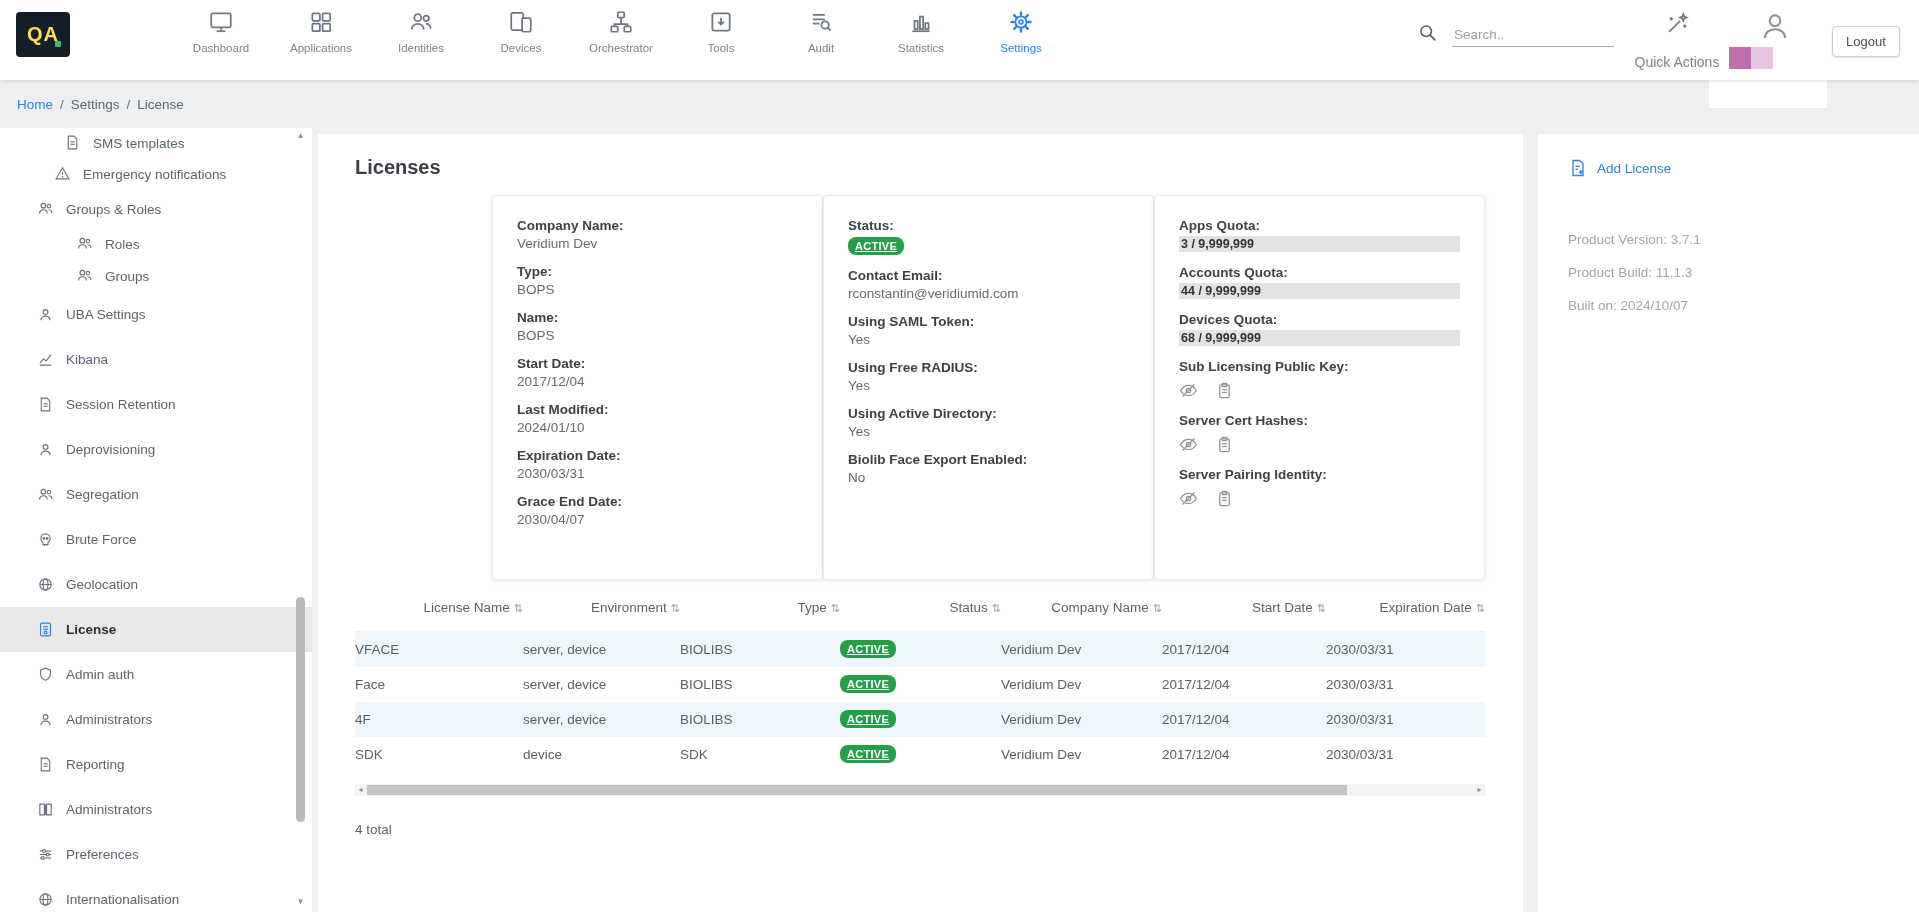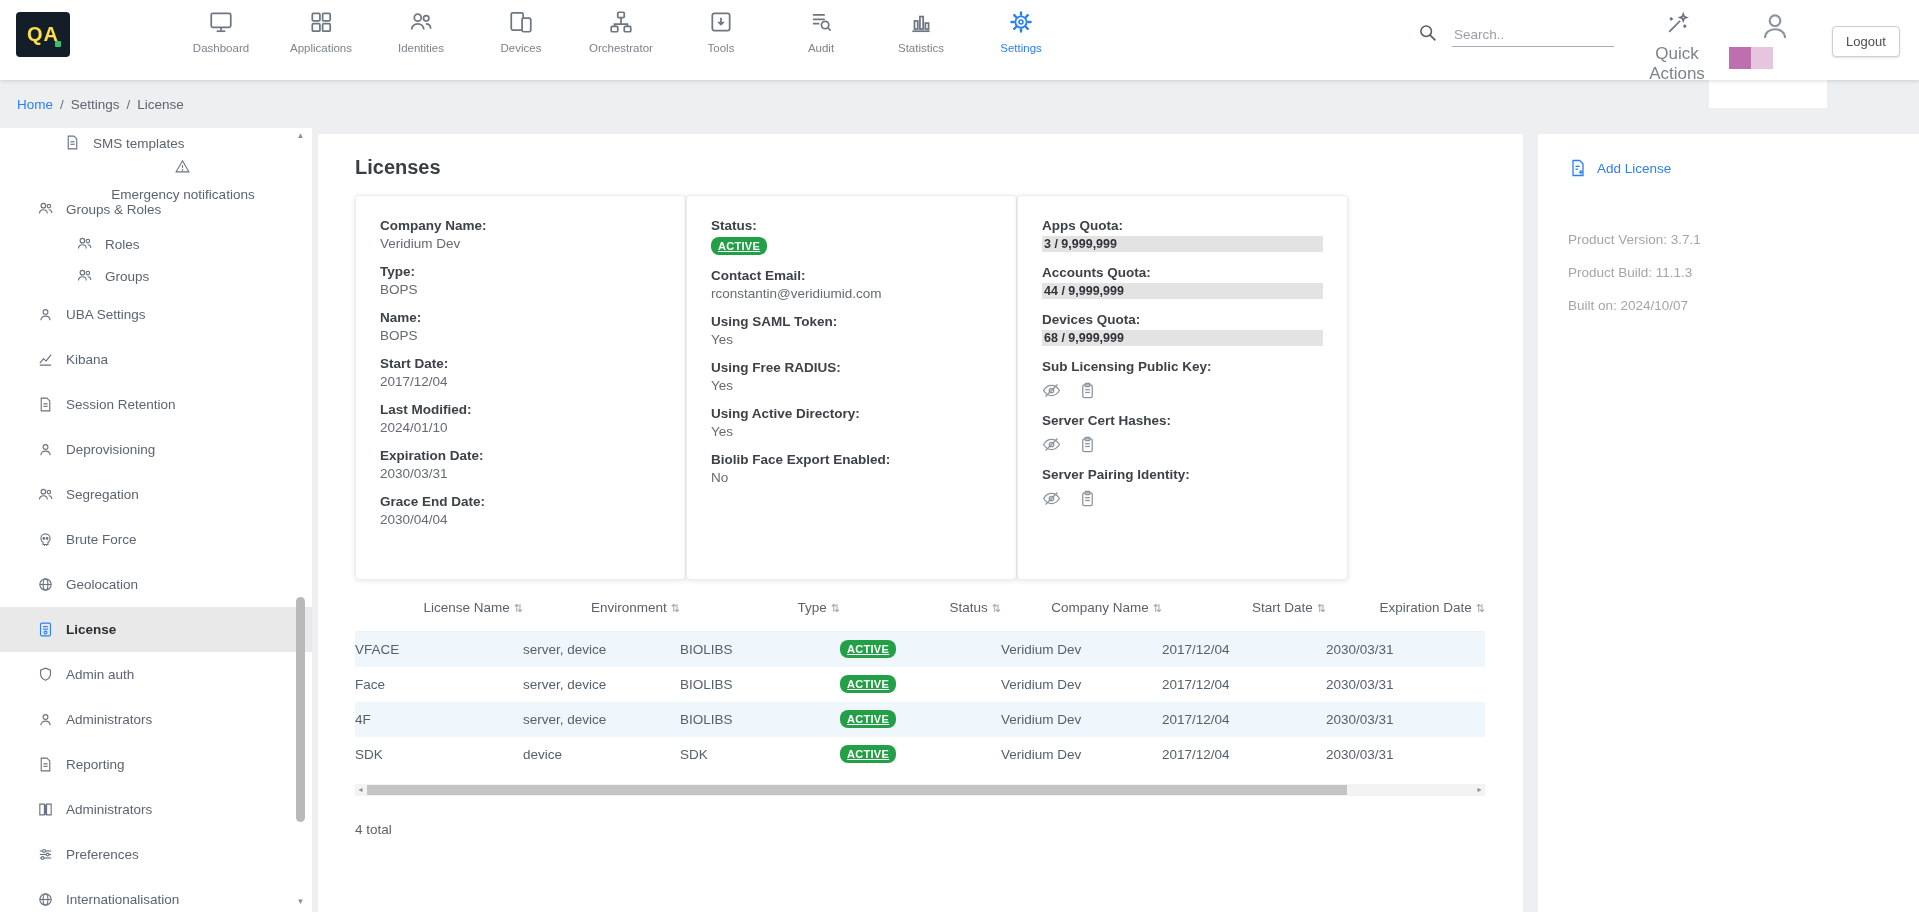--- a/index.html
+++ b/index.html
@@ -31,21 +31,21 @@
   .search-icon { width:21px; height:21px; color:#555c64; margin-right:14px; margin-bottom:4px; cursor:pointer; }
   .search-icon svg { width:21px; height:21px; }
   .search-input { width:162px; border:none; border-bottom:1px solid #a9adb3; outline:none;
                   font-size:13.5px; padding:4px 2px; color:#444; background:transparent;
                   font-family:"Liberation Sans", sans-serif; }
   .search-input::placeholder { color:#9aa0a8; }
 
   .quick-actions { position:absolute; left:1627px; top:11px; width:100px; text-align:center; color:#6e7681; cursor:pointer; }
   .quick-actions .nicon { display:flex; justify-content:center; height:28px; }
   .quick-actions .nicon svg { width:25px; height:25px; }
-  .quick-actions .nlabel { font-size:17px; margin-top:5px; color:#7b838d; }
+  .quick-actions .nlabel { font-size:14px; margin-top:15px; color:#7b838d; }
 
   .avatar-btn { position:absolute; left:1752px; top:10px; width:46px; height:36px;
                 display:flex; justify-content:center; color:#8b929b; cursor:pointer; }
   .avatar-btn svg { width:32px; height:32px; }
 
   .swatch-a { position:absolute; left:1729px; top:47px; width:22px; height:22px; background:#bd6fae; }
   .swatch-b { position:absolute; left:1751px; top:47px; width:22px; height:22px; background:#e6c6df; }
   .user-menu-panel { position:absolute; left:1709px; top:78px; width:118px; height:30px; background:#fff; z-index:19; }
 
   .logout-btn { position:absolute; left:1832px; top:26px; height:31px; padding:0 13px;
@@ -64,40 +64,40 @@
   
   .content { position:absolute; top:128px; left:0; right:0; bottom:0; }
 
   
   .sidebar { position:absolute; left:0; top:0; width:312px; height:784px; background:#fff; overflow:hidden; }
   .side-item { display:flex; align-items:center; gap:11px; padding-left:37px; height:45px;
                font-size:13.5px; color:#5b6470; cursor:pointer; white-space:nowrap; }
   .side-item.h30 { height:30px; }
   .side-item.h32 { height:32px; }
   .side-item.h38 { height:38px; }
-  .side-item.pl34 { padding-left:54px;flex-direction:column; }
+  .side-item.pl34 { padding-left:54px; }
   .side-item.pl64 { padding-left:64px; }
   .side-item.pl76 { padding-left:76px; }
   .side-item.active { background:#e9e9e9; color:#2d2f33; font-weight:bold; }
   .side-item.active .sicon { color:#2e80ec; }
   .sicon { width:18px; height:18px; color:#6b7280; flex:none; }
   .sicon svg { width:17px; height:17px; }
 
   .v-scrollbar { position:absolute; right:5px; top:2px; bottom:4px; width:13px; }
   .v-arrow { position:absolute; left:0; width:13px; height:12px; font-size:8px; color:#8a8f96;
              text-align:center; line-height:12px; cursor:pointer; }
   .v-arrow.up { top:0; }
   .v-arrow.down { bottom:0; }
   .v-thumb { position:absolute; left:2px; width:9px; top:60%; height:29%; background:#b9b9b9; border-radius:5px; cursor:pointer; }
 
   
   .main-panel { position:absolute; left:318px; top:6px; width:1205px; bottom:0; background:#fff; padding:16px 37px; }
   .page-title { font-size:20px; font-weight:bold; color:#3a3f45; margin-top:6px; }
 
-  .cards { display:flex; justify-content:flex-start; width:1130px; margin-top:16px; }
+  .cards { display:flex; justify-content:flex-end; width:1130px; margin-top:16px; }
   .card { width:331px; height:385px; background:#fff; border:1px solid #ededed; border-radius:4px;
           box-shadow:0 1px 5px rgba(0,0,0,.10); padding:22px 24px; }
   .fpair { margin-bottom:13px; }
   .flabel { font-weight:bold; font-size:13.5px; color:#3c4248; margin-bottom:3px; }
   .fvalue { font-size:13.5px; color:#646b72; }
   .badge { display:inline-block; background:#23a047; color:#fff; font-size:11px; font-weight:bold;
            padding:3px 7px; border-radius:8px; letter-spacing:.3px;text-decoration:underline; }
 
   .quota { margin-bottom:13px; }
   .qbar { height:16px; background:#e3e3e3; margin-top:3px; }
@@ -582,21 +582,21 @@
         <div class="fpair">
             <div class="flabel">Last Modified:</div>
             <div class="fvalue">2024/01/10</div>
           </div>
         <div class="fpair">
             <div class="flabel">Expiration Date:</div>
             <div class="fvalue">2030/03/31</div>
           </div>
         <div class="fpair">
             <div class="flabel">Grace End Date:</div>
-            <div class="fvalue">2030/04/04</div>
+            <div class="fvalue">2030/04/07</div>
           </div>
       </section>
 
       <section class="card">
         <div class="fpair">
           <div class="flabel">Status:</div>
           <span class="badge">ACTIVE</span>
         </div>
         <div class="fpair">
             <div class="flabel">Contact Email:</div>

